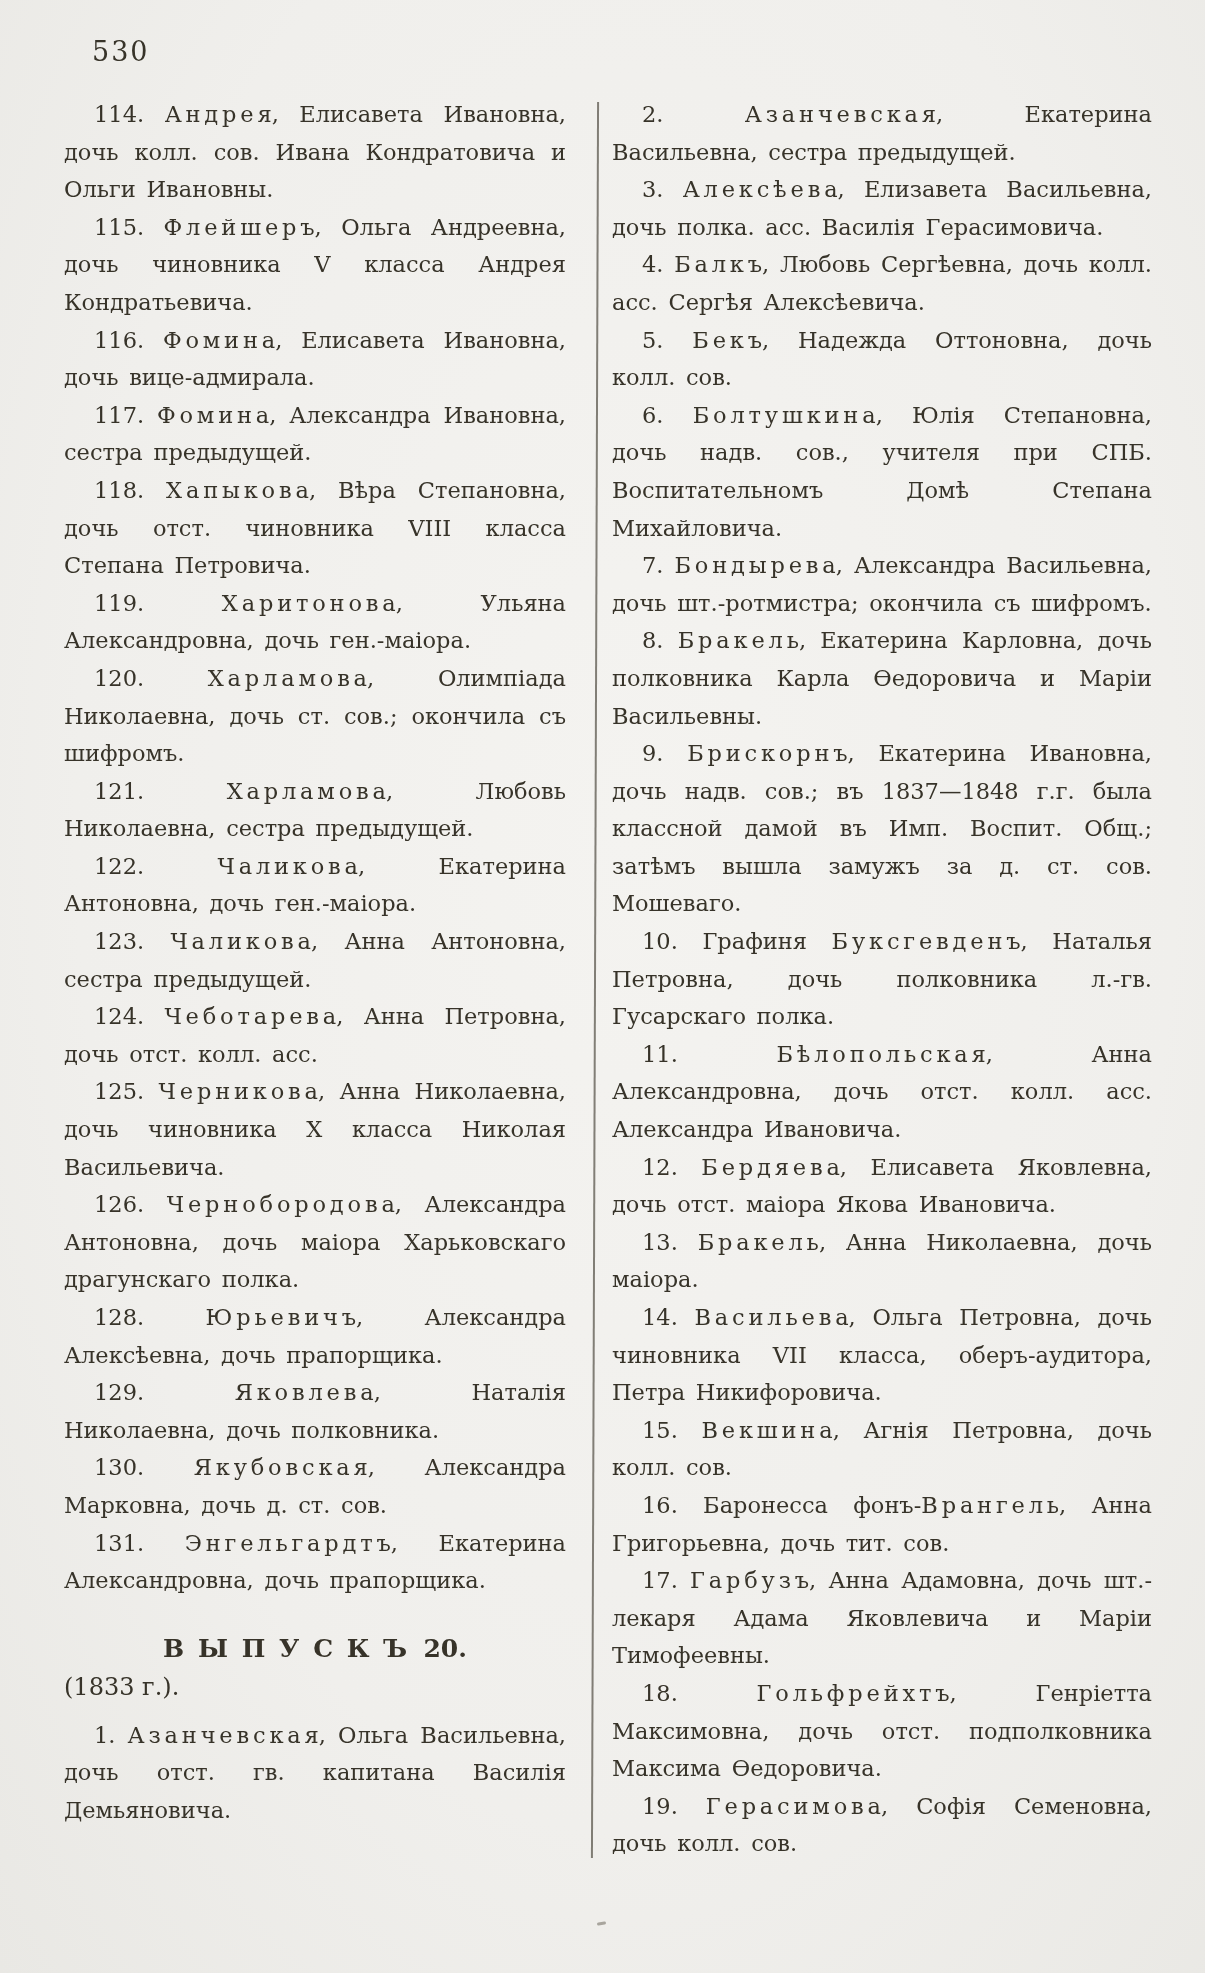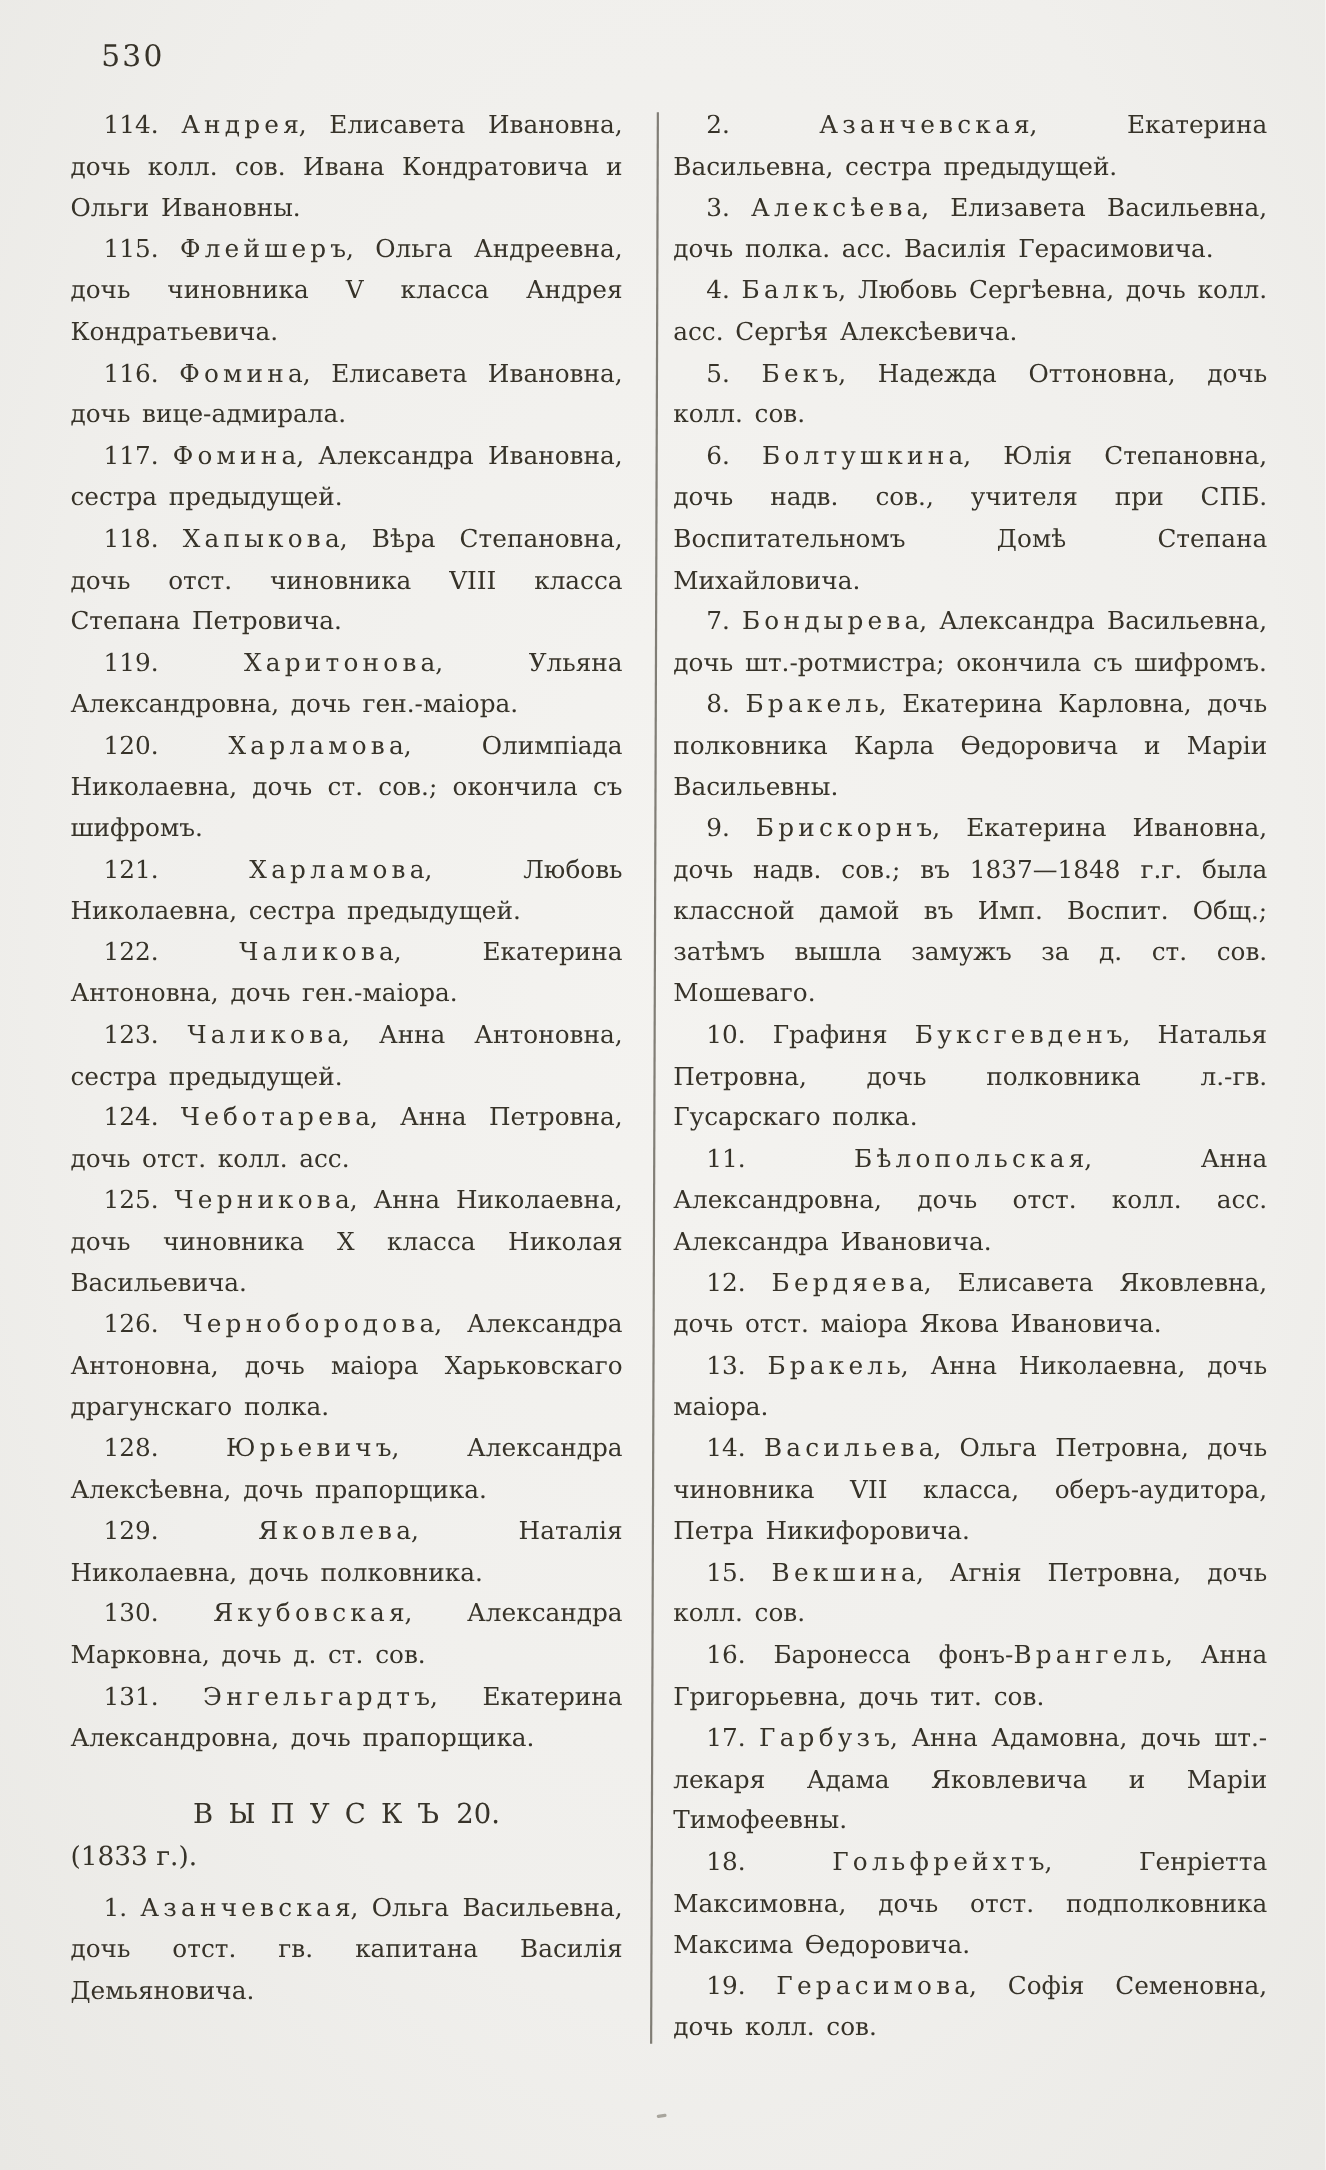--- a/index.html
+++ b/index.html
@@ -32,21 +32,21 @@
     margin:0;
     text-indent:30px;
     font-size:22.5px;
     line-height:37.6px;
     word-spacing:3.5px;
   }
   .surname{letter-spacing:0.17em;margin-right:-0.17em;}
   .vypusk{
     margin:34px 0 8px;
     text-align:center;
-    font-weight:normal;
+    font-weight:bold;
     font-size:25px;
   }
   .vypusk .title{letter-spacing:0.55em;margin-right:-0.25em;}
   .year{
     text-align:left;
     font-size:24px;line-height:32px;
     margin:0 0 14px 0;
   }
   .speck{
     position:absolute;left:597px;top:1922px;

